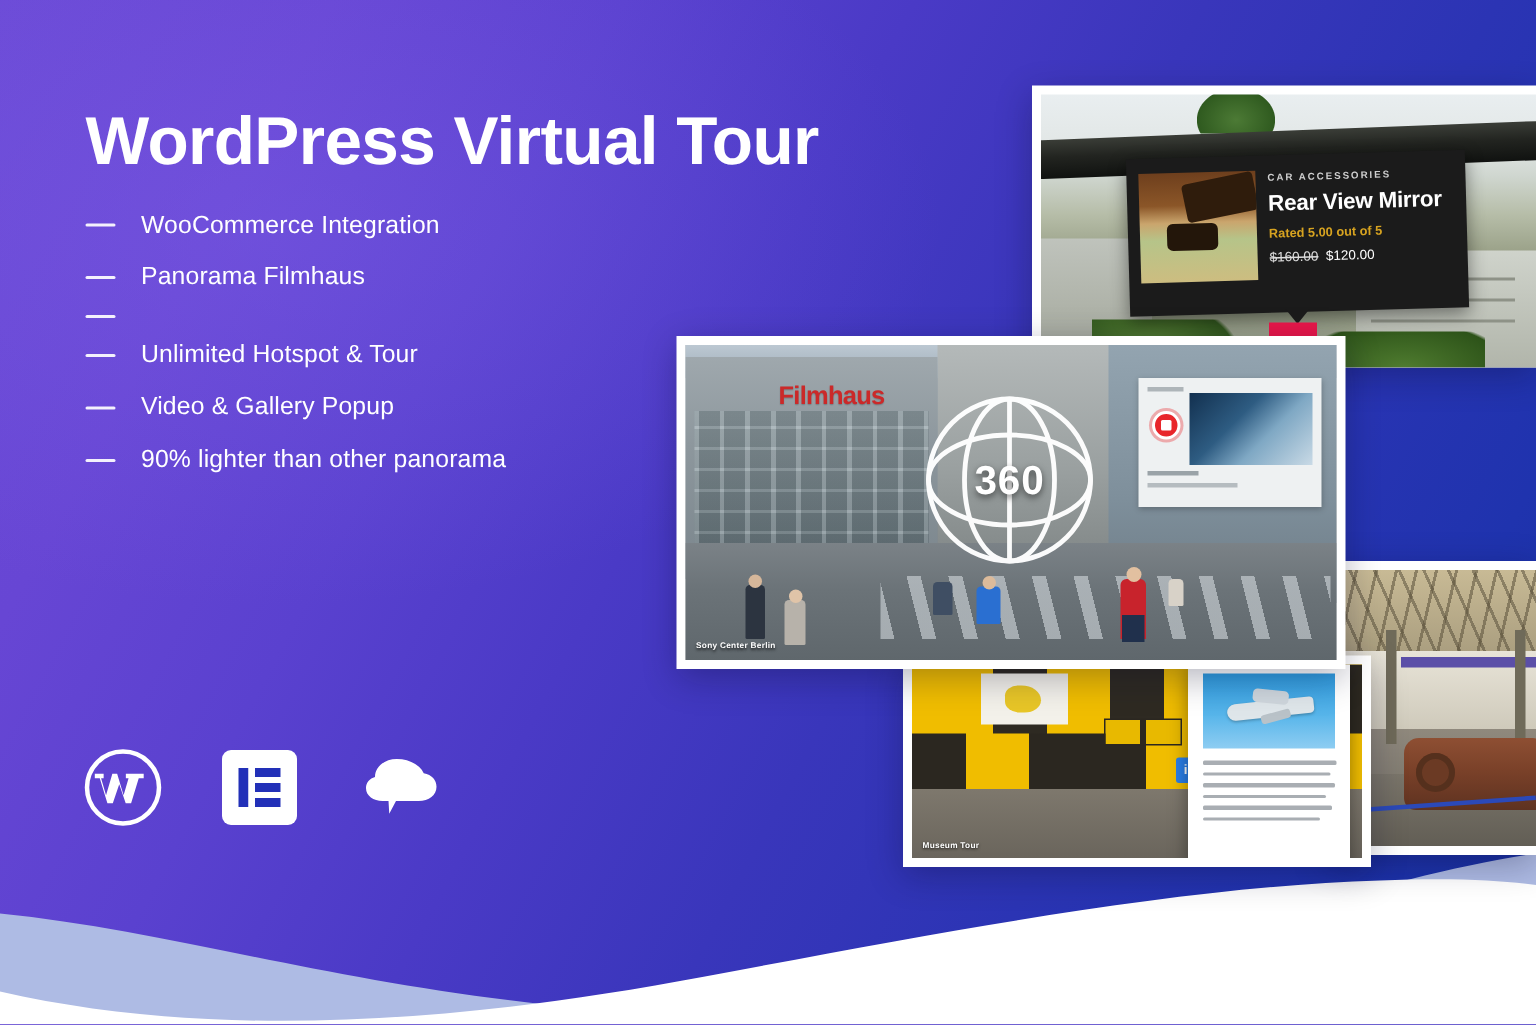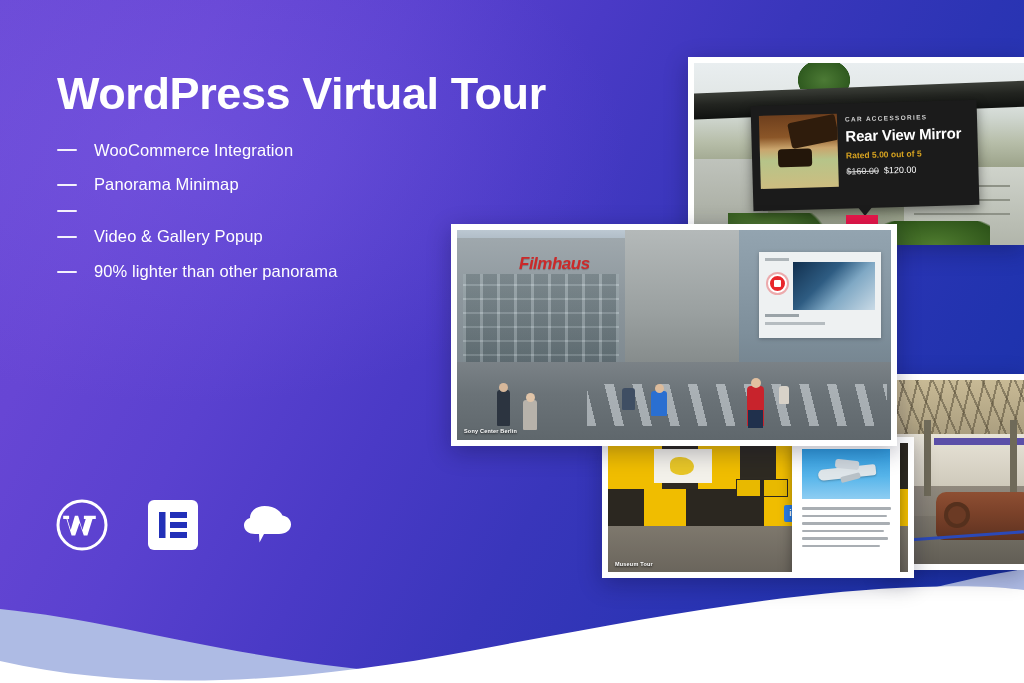--- a/index.html
+++ b/index.html
@@ -142,21 +142,21 @@
   }
   .pn-glass {
     position:absolute; left:6px; top:36px; width:156px; height:96px;
     background:
       repeating-linear-gradient(90deg, rgba(255,255,255,.16) 0 3px, rgba(0,0,0,.10) 3px 17px),
       repeating-linear-gradient(0deg, rgba(255,255,255,.12) 0 2px, rgba(0,0,0,.09) 2px 14px),
       linear-gradient(180deg,#96a5ab,#6f7f86);
   }
   .pn-sign {
     position:absolute; left:62px; top:16px; color:#d01f1f; font-size:17px;
-    font-weight:700; letter-spacing:-.5px; font-style:italic; opacity:.92;
+    font-weight:700; letter-spacing:-.5px; opacity:.92;
     text-shadow:0 1px 1px rgba(0,0,0,.25);
   }
   .pn-bld-mid {
     position:absolute; left:168px; top:0; width:130px; height:150px;
     background:linear-gradient(180deg,#b4b9b9 0%,#9aa0a0 55%,#7f8585 100%);
   }
   .pn-bld-right {
     position:absolute; right:0; top:0; width:152px; height:172px;
     background:linear-gradient(180deg,#93a4b0 0%,#7e8f9b 60%,#6d7b85 100%);
   }
@@ -325,24 +325,28 @@
 <div id="left-col">
   <h1 id="title">WordPress Virtual Tour</h1>
 
   <ul id="features">
     <li class="feat">
       <span class="feat-dash"></span>
       <span class="feat-label">WooCommerce Integration</span>
     </li>
     <li class="feat">
       <span class="feat-dash"></span>
-      <span class="feat-label">Panorama Minimap</span>
+      <span class="feat-label">Panorama Filmhaus</span>
     </li>
     <li class="feat">
       <span class="feat-dash"></span>
+    </li>
+    <li class="feat">
+      <span class="feat-dash"></span>
+      <span class="feat-label">Unlimited Hotspot &amp; Tour</span>
     </li>
     <li class="feat">
       <span class="feat-dash"></span>
       <span class="feat-label">Video &amp; Gallery Popup</span>
     </li>
     <li class="feat">
       <span class="feat-dash"></span>
       <span class="feat-label">90% lighter than other panorama</span>
     </li>
   </ul>
@@ -471,16 +475,27 @@
     <div class="pn-ground">
       <div class="pn-cross"></div>
     </div>
     <div class="pn-person p1"></div>
     <div class="pn-person p2"></div>
     <div class="pn-person p3"></div>
     <div class="pn-person p4"></div>
     <div class="pn-person p5"></div>
     <div class="pn-person p6"></div>
 
+    <div id="sphere">
+      <svg width="116" height="116" viewBox="0 0 116 116" aria-hidden="true">
+        <g fill="none" stroke="#ffffff" stroke-width="3.2" opacity=".97">
+          <circle cx="58" cy="58" r="54"></circle>
+          <ellipse cx="58" cy="58" rx="30" ry="54"></ellipse>
+          <ellipse cx="58" cy="58" rx="54" ry="30"></ellipse>
+          <line x1="58" y1="4" x2="58" y2="112"></line>
+        </g>
+      </svg>
+      <div id="sphere-label">360</div>
+    </div>
 
     <div class="pn-caption">Sony Center Berlin</div>
   </div>
 </div>
 
 </body></html>

